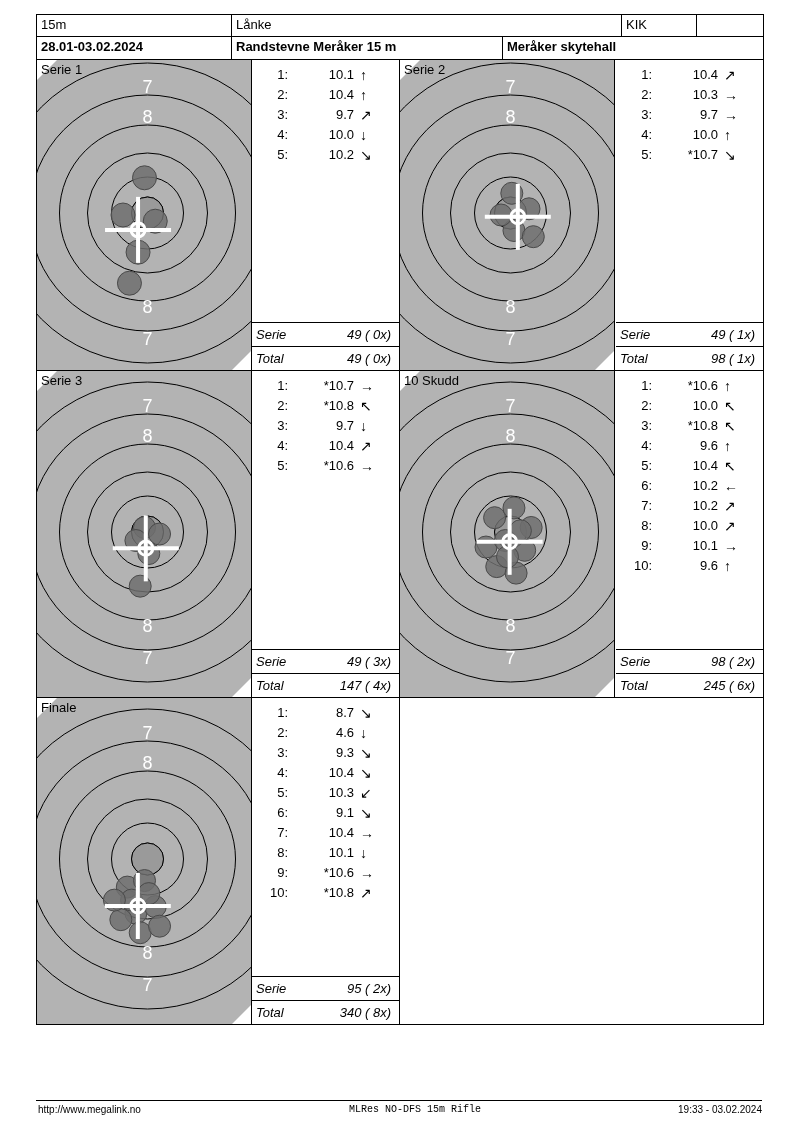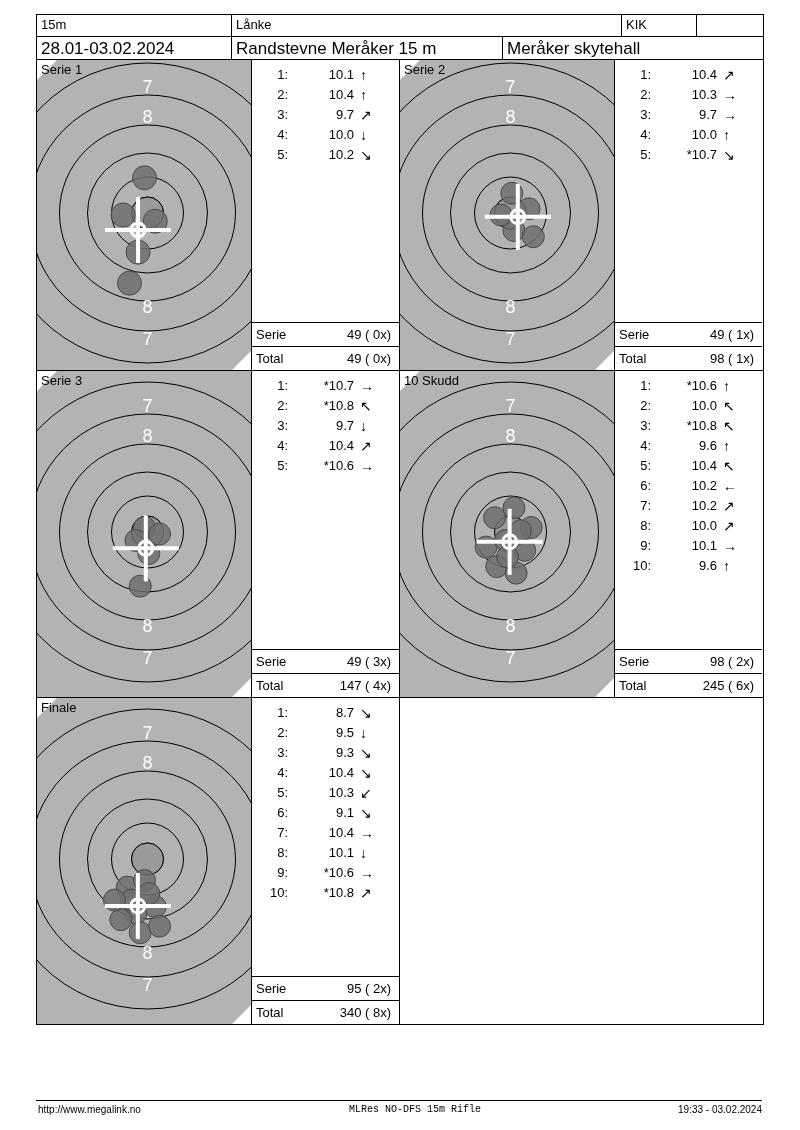--- a/index.html
+++ b/index.html
@@ -71,36 +71,38 @@
     padding: 2px 0 0 4px;
   }
   .r2-a { width: 195px; }
   .r2-b { width: 390px; }
   .r2-c { width: 75px; }
   .r2-d { width: 66px; border-right: none !important; }
   .hdr-row3 {
     display: flex;
     height: 22px;
     border-bottom: 1px solid #000;
-    font-size: 17px;
+    font-size: 13px;
+    font-weight: bold;
   }
   .r3-a { width: 195px; }
   .r3-b { width: 271px; }
   .r3-c { width: 260px; border-right: none !important; }
 
   
   .grid-row {
     display: flex;
     border-bottom: 1px solid #000;
   }
   .grid-row:last-child { border-bottom: none; }
   .half {
     width: 363px;
     display: flex;
     box-sizing: border-box;
+    justify-content: space-between;
   }
   .half.left { border-right: 1px solid #000; }
   .target-col {
     width: 215px;
     position: relative;
     box-sizing: border-box;
     border-right: 1px solid #000;
     overflow: hidden;
   }
   .shots-col {
@@ -134,20 +136,21 @@
     text-align: left;
     font-size: 14px;
   }
   .sum-cell {
     display: flex;
     font-size: 13px;
     height: 24px;
     line-height: 24px;
     border-top: 1px solid #000;
     box-sizing: border-box;
+    font-style: italic;
   }
   .sum-cell .lbl { width: 56px; padding-left: 4px; }
   .sum-cell .v { flex: 1; text-align: right; padding-right: 8px; }
   .blank-half { width: 363px; }
 
   
   .tgt-label {
     position: absolute;
     left: 4px;
     top: 2px;
@@ -528,21 +531,21 @@
         </div>
         <div class="shots-col">
           <div class="shots-list">
               <div class="shot">
                 <div class="num">1:</div>
                 <div class="val">8.7</div>
                 <div class="arr">↘</div>
               </div>
               <div class="shot">
                 <div class="num">2:</div>
-                <div class="val">9.5</div>
+                <div class="val">4.6</div>
                 <div class="arr">↓</div>
               </div>
               <div class="shot">
                 <div class="num">3:</div>
                 <div class="val">9.3</div>
                 <div class="arr">↘</div>
               </div>
               <div class="shot">
                 <div class="num">4:</div>
                 <div class="val">10.4</div>

